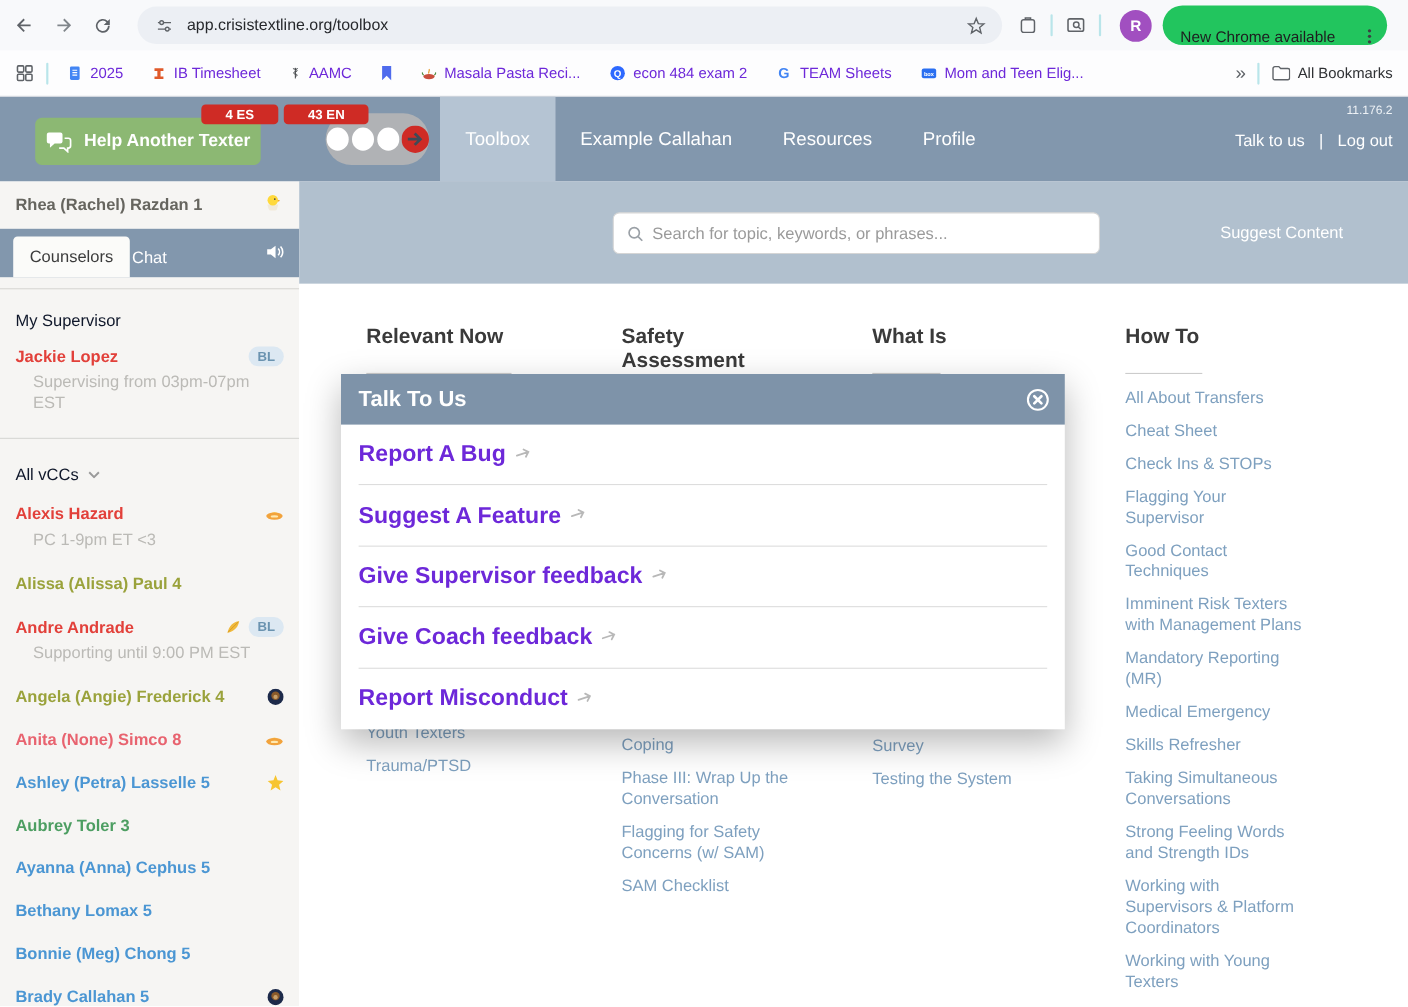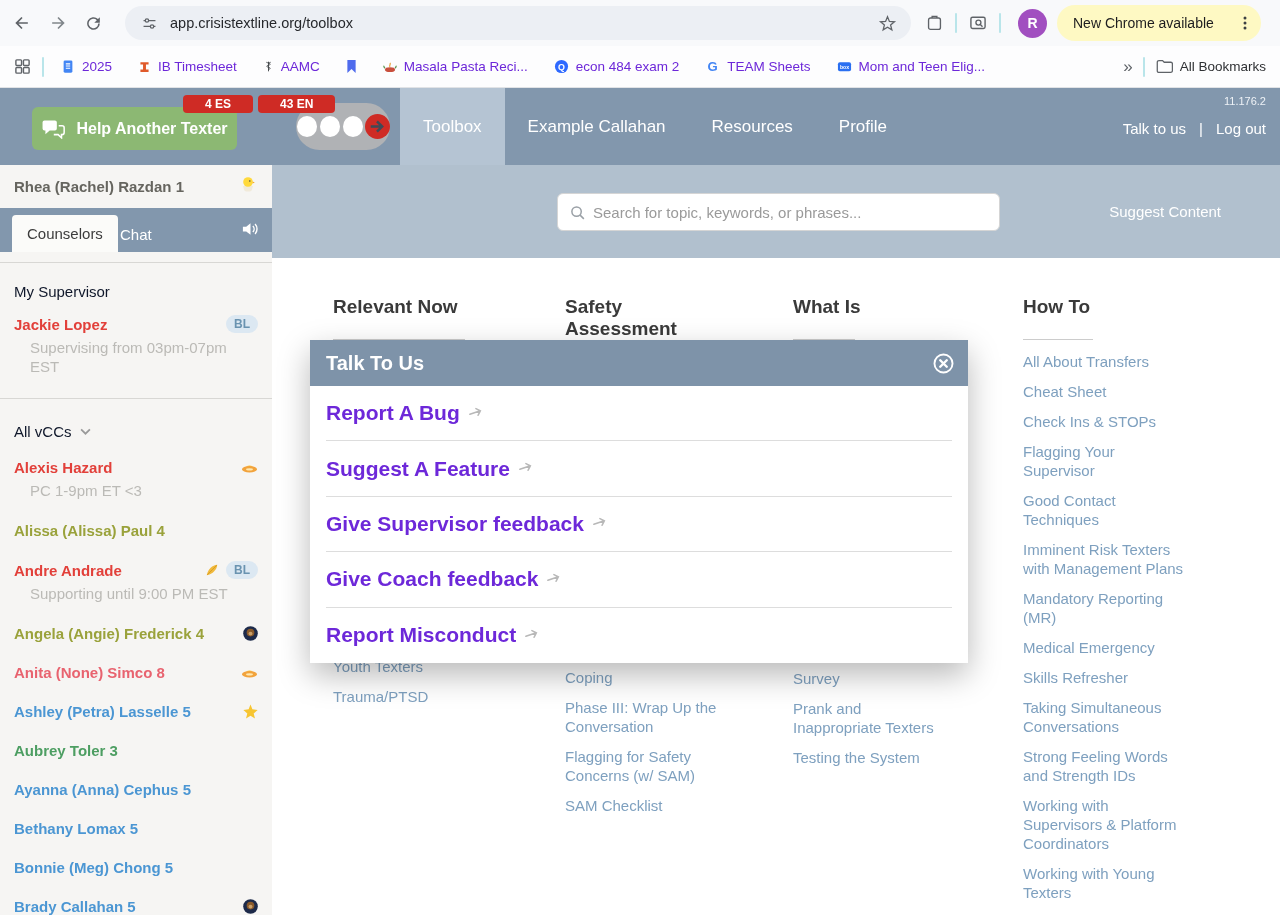--- a/index.html
+++ b/index.html
@@ -10,21 +10,21 @@
 
   
   .chrome-toolbar { position:absolute; top:0; left:0; width:1280px; height:46px; background:#f8f9fb; display:flex; align-items:center; padding:0 10px 0 12px; }
   .nav-ic { margin-right:16px; cursor:pointer; }
   .url-pill { width:786px; height:34px; background:#eceff4; border-radius:17px; display:flex; align-items:center; margin-left:6px; }
   .url-pill .tune { margin:0 12px 0 16px; }
   .url-text { font-size:14.5px; color:#26282c; flex:1; }
   .url-pill .star { margin-right:14px; cursor:pointer; }
   .tb-sep { width:2px; height:20px; background:#b9e5ea; border-radius:1px; margin:0 11px; }
   .avatar { width:29px; height:29px; border-radius:50%; background:#a14fc0; color:#fff; font-size:14px; font-weight:bold; display:flex; align-items:center; justify-content:center; margin:0 10px 0 6px; cursor:pointer; }
-  .update-pill { height:36px; border-radius:18px; background:#fef9c3; display:flex; align-items:center; padding:0 8px 0 16px; gap:23px; cursor:pointer; }
+  .update-pill { height:36px; border-radius:18px; background:#22c55e; display:flex; align-items:flex-end; padding:0 8px 0 16px; gap:23px; cursor:pointer; }
   .update-pill span { font-size:14px; color:#1d1d1f; }
   .chrome-bookmarks { position:absolute; top:46px; left:0; width:1280px; height:42px; background:#fdfdfe; border-bottom:1px solid #e1e3e6; display:flex; align-items:center; padding:0 14px; }
   .bm-items { display:flex; align-items:center; gap:26px; margin-left:6px; }
   .bm-item { display:flex; align-items:center; gap:7px; cursor:pointer; }
   .bm-item span.lbl { font-size:13.5px; color:#6d28d9; }
   .bm-right { margin-left:auto; display:flex; align-items:center; }
   .bm-chev { font-size:17px; color:#5f6368; cursor:pointer; letter-spacing:-1px; }
   .bm-all { font-size:13.5px; color:#2f3134; margin-left:7px; cursor:pointer; }
 
   
@@ -484,21 +484,20 @@
             <li>Phase III: Wrap Up the Conversation</li>
             <li>Flagging for Safety Concerns (w/ SAM)</li>
             <li>SAM Checklist</li>
           </ul>
         </div>
         <div class="col col-2">
           <h3>What Is</h3>
           <div class="rule"></div>
           <ul>
             <li>Survey</li>
-            <li>Prank and Inappropriate Texters</li>
             <li>Testing the System</li>
           </ul>
         </div>
         <div class="col col-3">
           <h3>How To</h3>
           <div class="rule"></div>
           <ul>
             <li>All About Transfers</li>
             <li>Cheat Sheet</li>
             <li>Check Ins &amp; STOPs</li>

